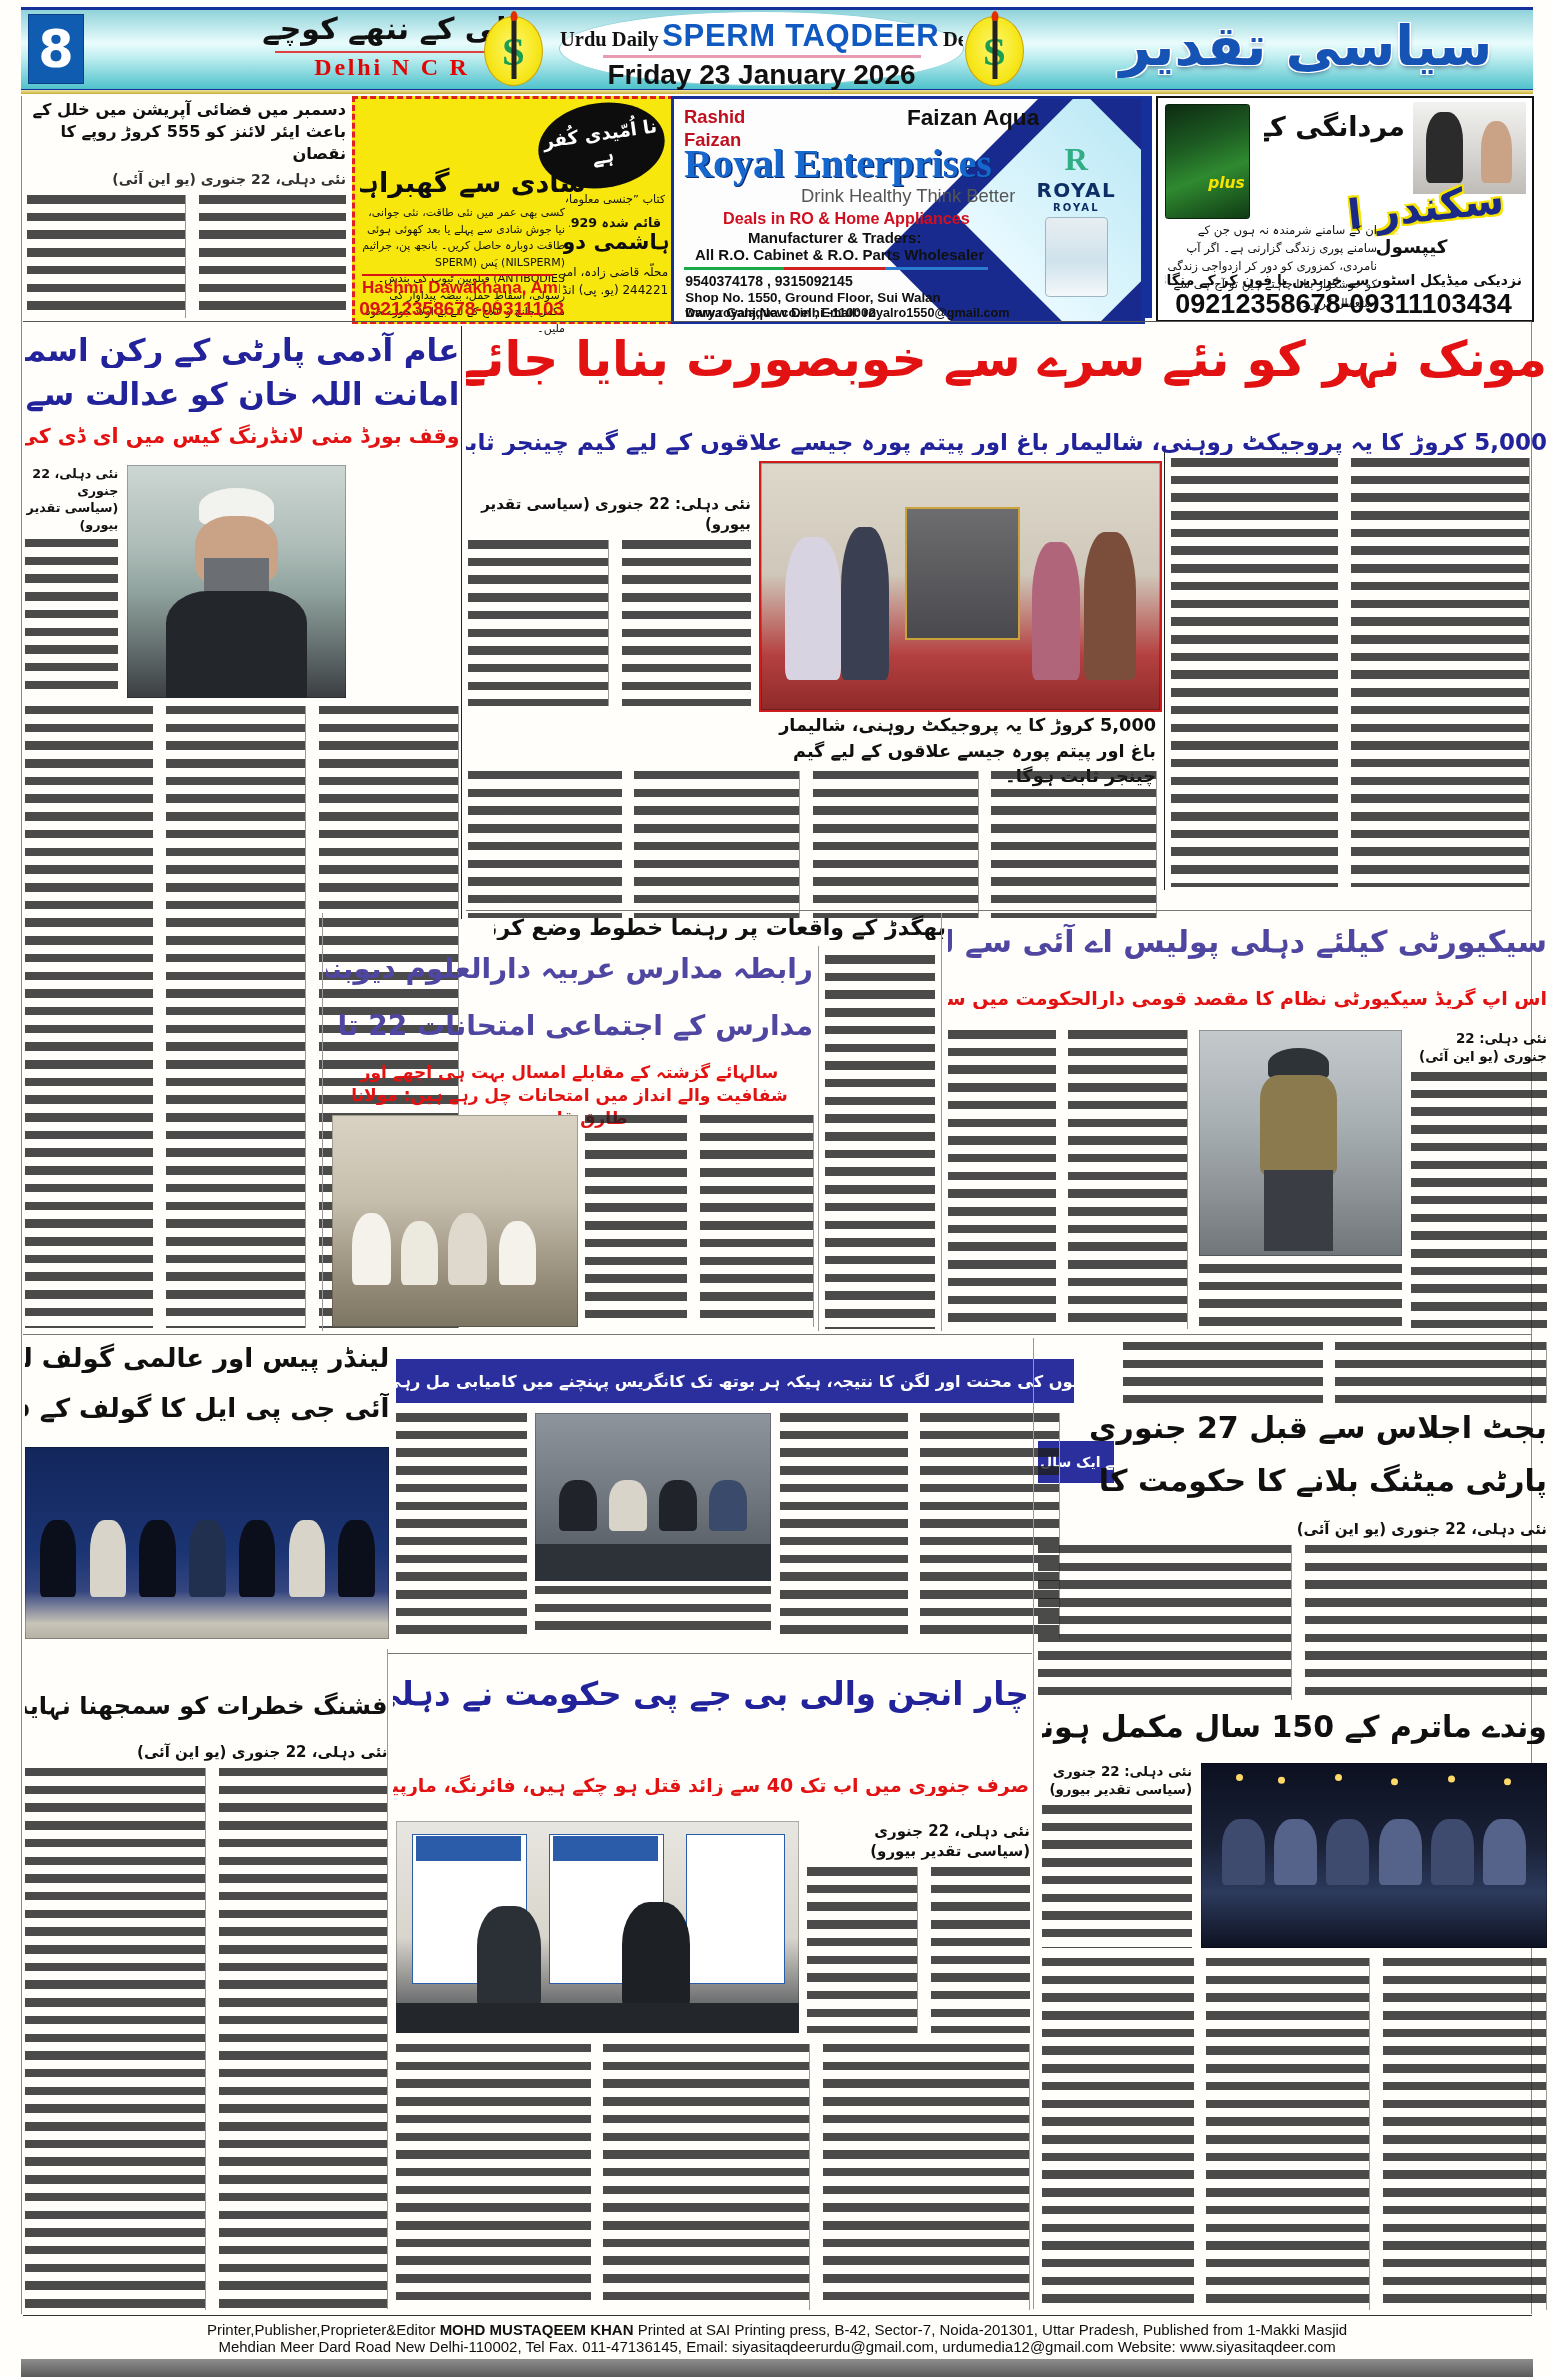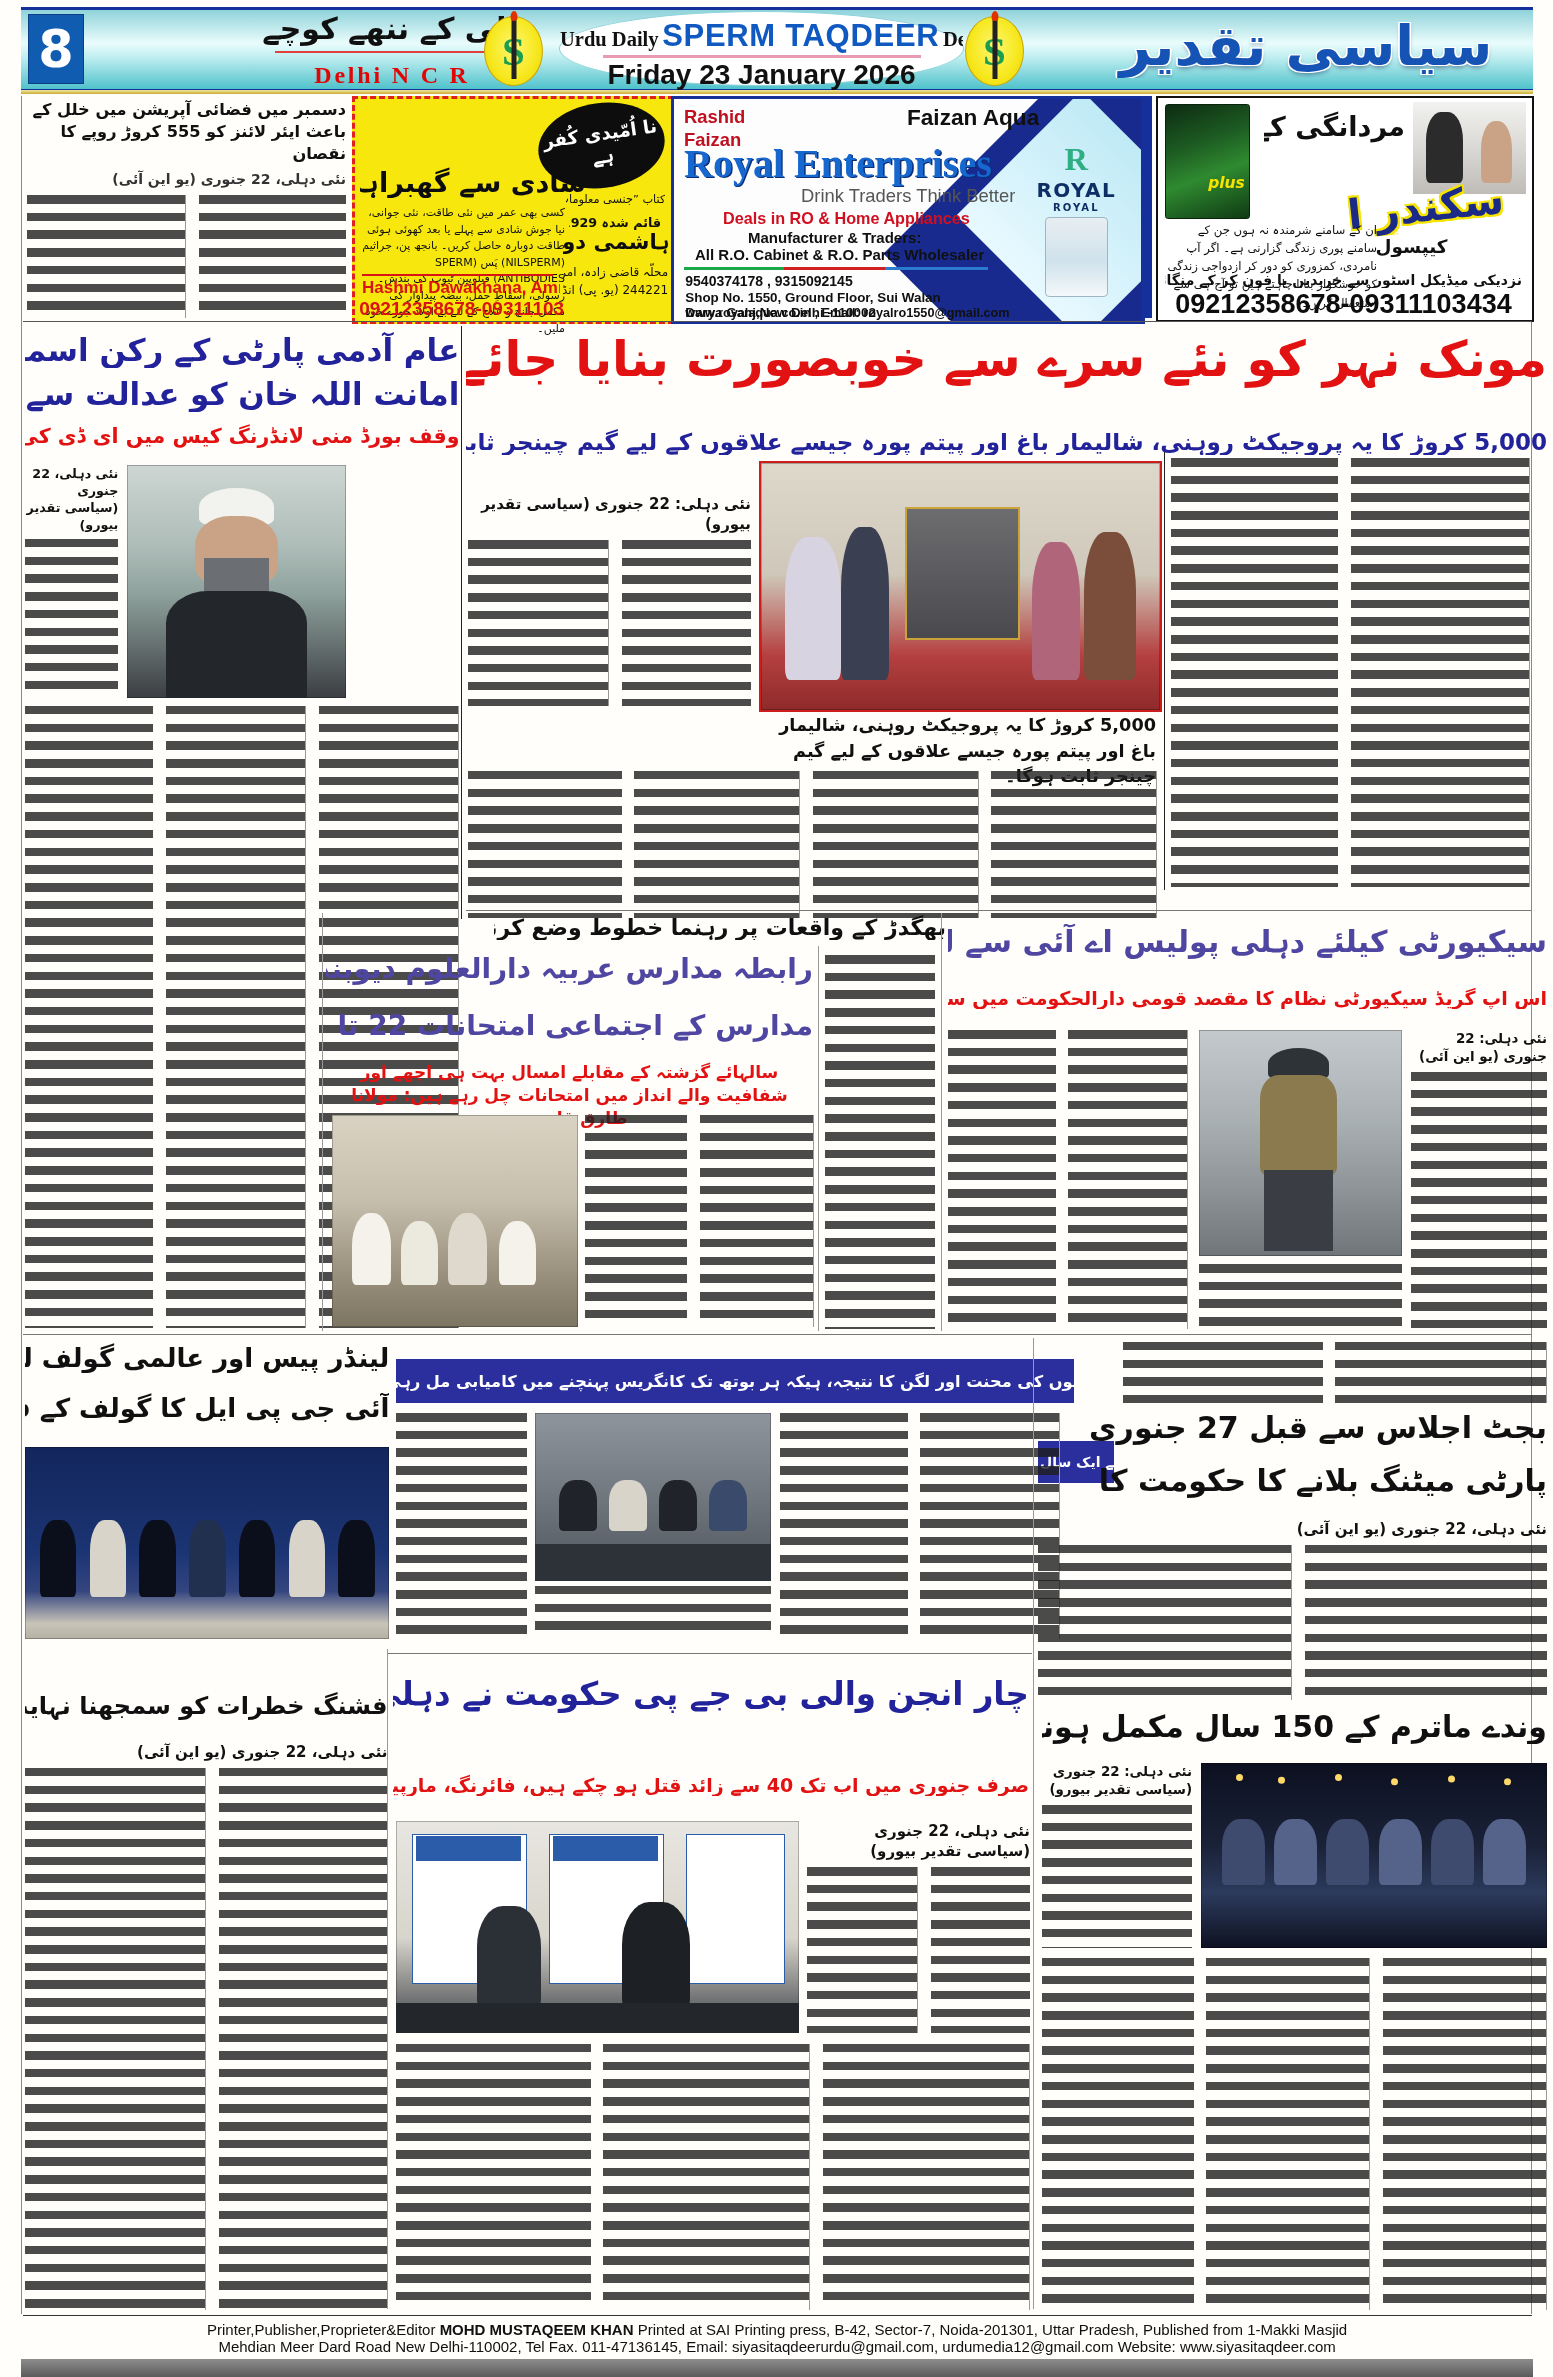--- a/index.html
+++ b/index.html
@@ -90,21 +90,21 @@
 <body>
 
 <div class="page">
 
   <div class="abs hdr" style="left:21px;top:7px;width:1512px;height:79px;">
     <div class="abs pagebox" style="left:7px;top:4.2px;width:54px;height:68px;">
       <span>8</span>
     </div>
     <div class="abs sec-urdu rtl ctr nw" style="left:205px;top:1.4px;width:332px;">دلی کے ننھے کوچے</div>
     <div class="abs redline" style="left:254px;top:41px;width:233px;"></div>
-    <div class="abs sec-en ctr nw" style="left:205px;top:52px;width:332px;">Delhi N C R</div>
+    <div class="abs sec-en ctr nw" style="left:205px;top:44px;width:332px;">Delhi N C R</div>
 
     <div class="abs logo-oval" style="left:463px;top:5.7px;width:57px;height:68px;">
       <span class="logo-s">S<span class="logo-pen"></span><span class="logo-flame"></span></span>
     </div>
     <div class="abs logo-oval" style="left:944px;top:5.7px;width:57px;height:68px;">
       <span class="logo-s">S<span class="logo-pen"></span><span class="logo-flame"></span></span>
     </div>
 
     <div class="abs ellipse" style="left:538px;top:1.4px;width:403px;height:73px;">
       <div class="mast-line1 ctr nw" style="margin-top:5.7px;">
@@ -154,21 +154,21 @@
       <div style="color:#0d2f66;font-size:20px;font-weight:bold;letter-spacing:1.4px;">ROYAL</div>
       <div style="color:#0d2f66;font-size:10px;font-weight:bold;letter-spacing:2.1px;">ROYAL</div>
       <div style="margin:4.2px auto 0;width:61px;height:78px;background:linear-gradient(180deg,#e8eef2 0%,#cfe2ec 55%,#f4f8fa 100%);border:1.4px solid #9db6c4;border-radius:4.2px;"></div>
     </div>
     <div class="abs" style="left:10px;top:5.7px;color:#c01020;font-weight:bold;font-size:18.4px;line-height:1.25;font-family:'Liberation Sans',sans-serif;">
       <div>Rashid</div>
       <div>Faizan</div>
     </div>
     <div class="abs nw" style="left:233px;top:5.7px;color:#101010;font-weight:bold;font-size:22.6px;font-family:'Liberation Sans',sans-serif;">Faizan Aqua</div>
     <div class="abs ttl nw" style="left:10px;top:41px;width:353px;">Royal Enterprises</div>
-    <div class="abs nw" style="left:127px;top:86px;color:#555;font-size:18.4px;font-family:'Liberation Sans',sans-serif;">Drink Traders Think Better</div>
+    <div class="abs nw" style="left:127px;top:86px;color:#555;font-size:18.4px;font-family:'Liberation Sans',sans-serif;">Drink Healthy Think Better</div>
     <div class="abs nw" style="left:49px;top:110px;color:#d01020;font-weight:bold;font-size:16.2px;font-family:'Liberation Sans',sans-serif;">Deals in RO &amp; Home Appliances</div>
     <div class="abs nw" style="left:74px;top:130px;color:#101010;font-weight:bold;font-size:15px;font-family:'Liberation Sans',sans-serif;">Manufacturer &amp; Traders:</div>
     <div class="abs nw" style="left:21px;top:147px;color:#101010;font-weight:bold;font-size:15px;font-family:'Liberation Sans',sans-serif;">All R.O. Cabinet &amp; R.O. Parts Wholesaler</div>
     <div class="abs" style="left:10px;top:168px;width:304px;height:2.8px;background:linear-gradient(90deg,#1aa84a 0 33%,#d02020 33% 66%,#2a7ad0 66% 100%);"></div>
     <div class="abs nw" style="left:11.3px;top:174px;color:#101010;font-weight:bold;font-size:14px;font-family:'Liberation Sans',sans-serif;">9540374178 , 9315092145</div>
     <div class="abs nw" style="left:11.3px;top:191px;color:#101010;font-weight:bold;font-size:13.4px;font-family:'Liberation Sans',sans-serif;">Shop No. 1550, Ground Floor, Sui Walan</div>
     <div class="abs nw" style="left:11.3px;top:206px;color:#101010;font-weight:bold;font-size:13.4px;font-family:'Liberation Sans',sans-serif;">Darya Ganj,New Delhi -110002</div>
 
     <div class="abs nw" style="left:11.3px;bottom:1.4px;color:#101010;font-weight:bold;font-size:12.7px;font-family:'Liberation Sans',sans-serif;">www.royalaqua.co.in , Email: royalro1550@gmail.com</div>
   </div>

